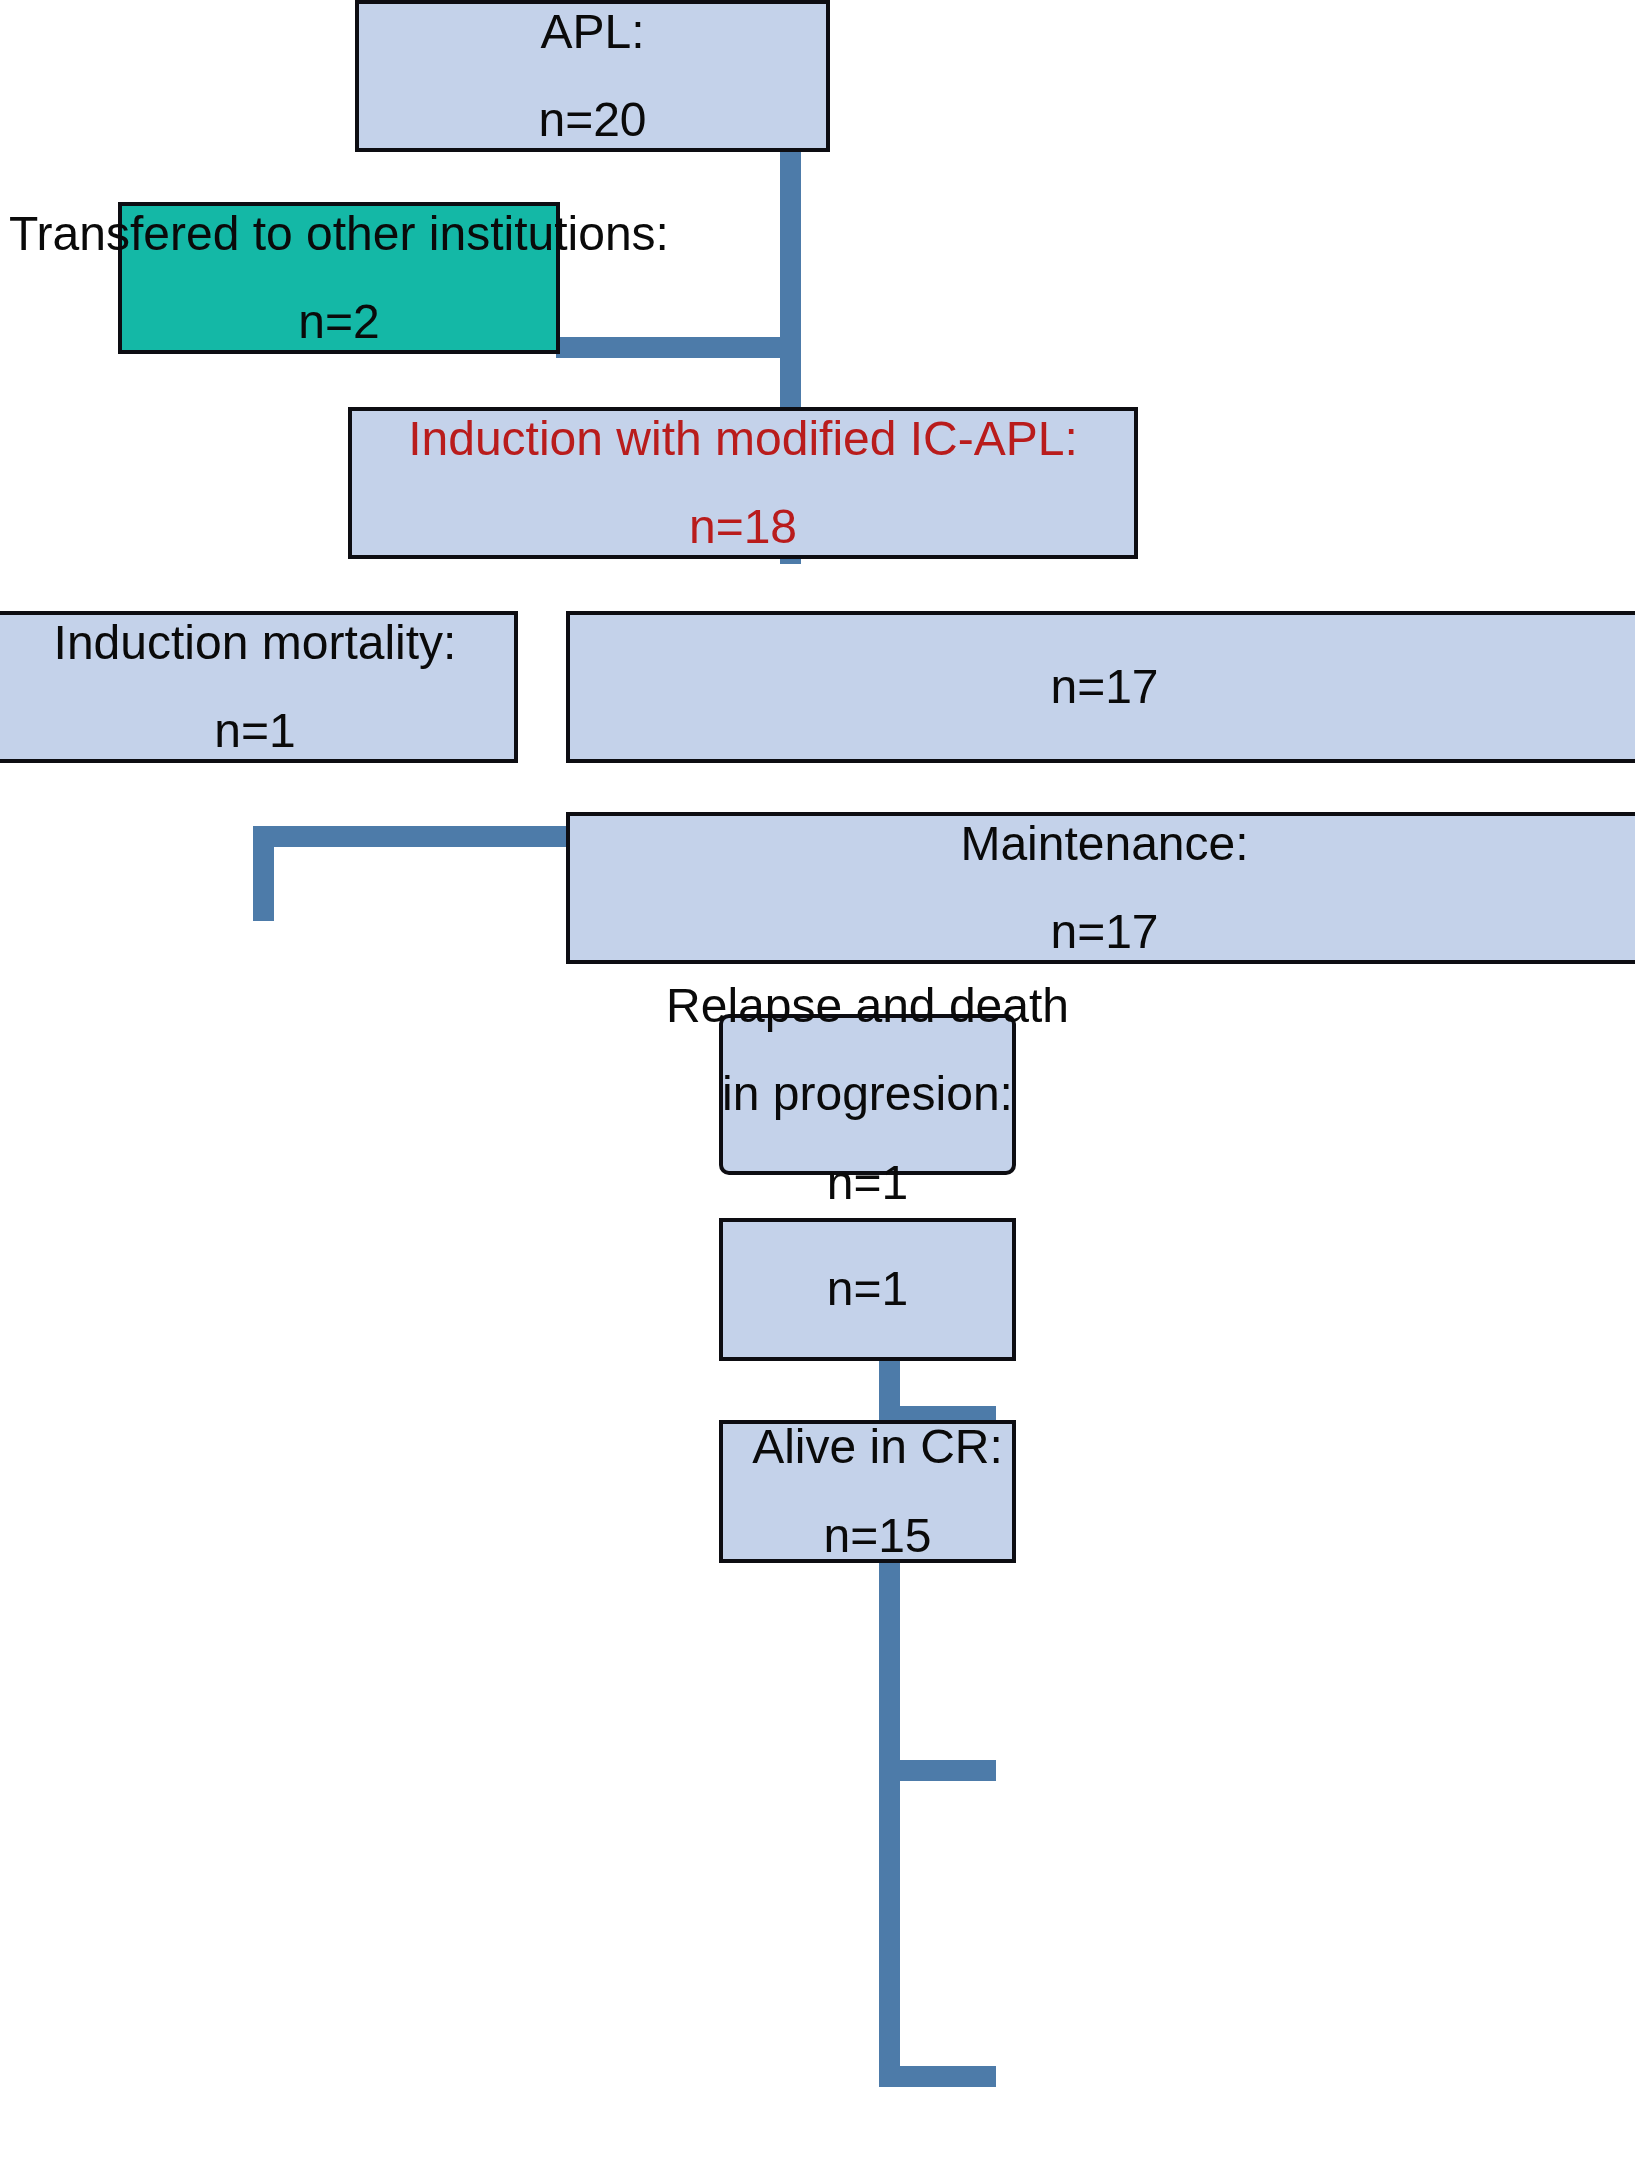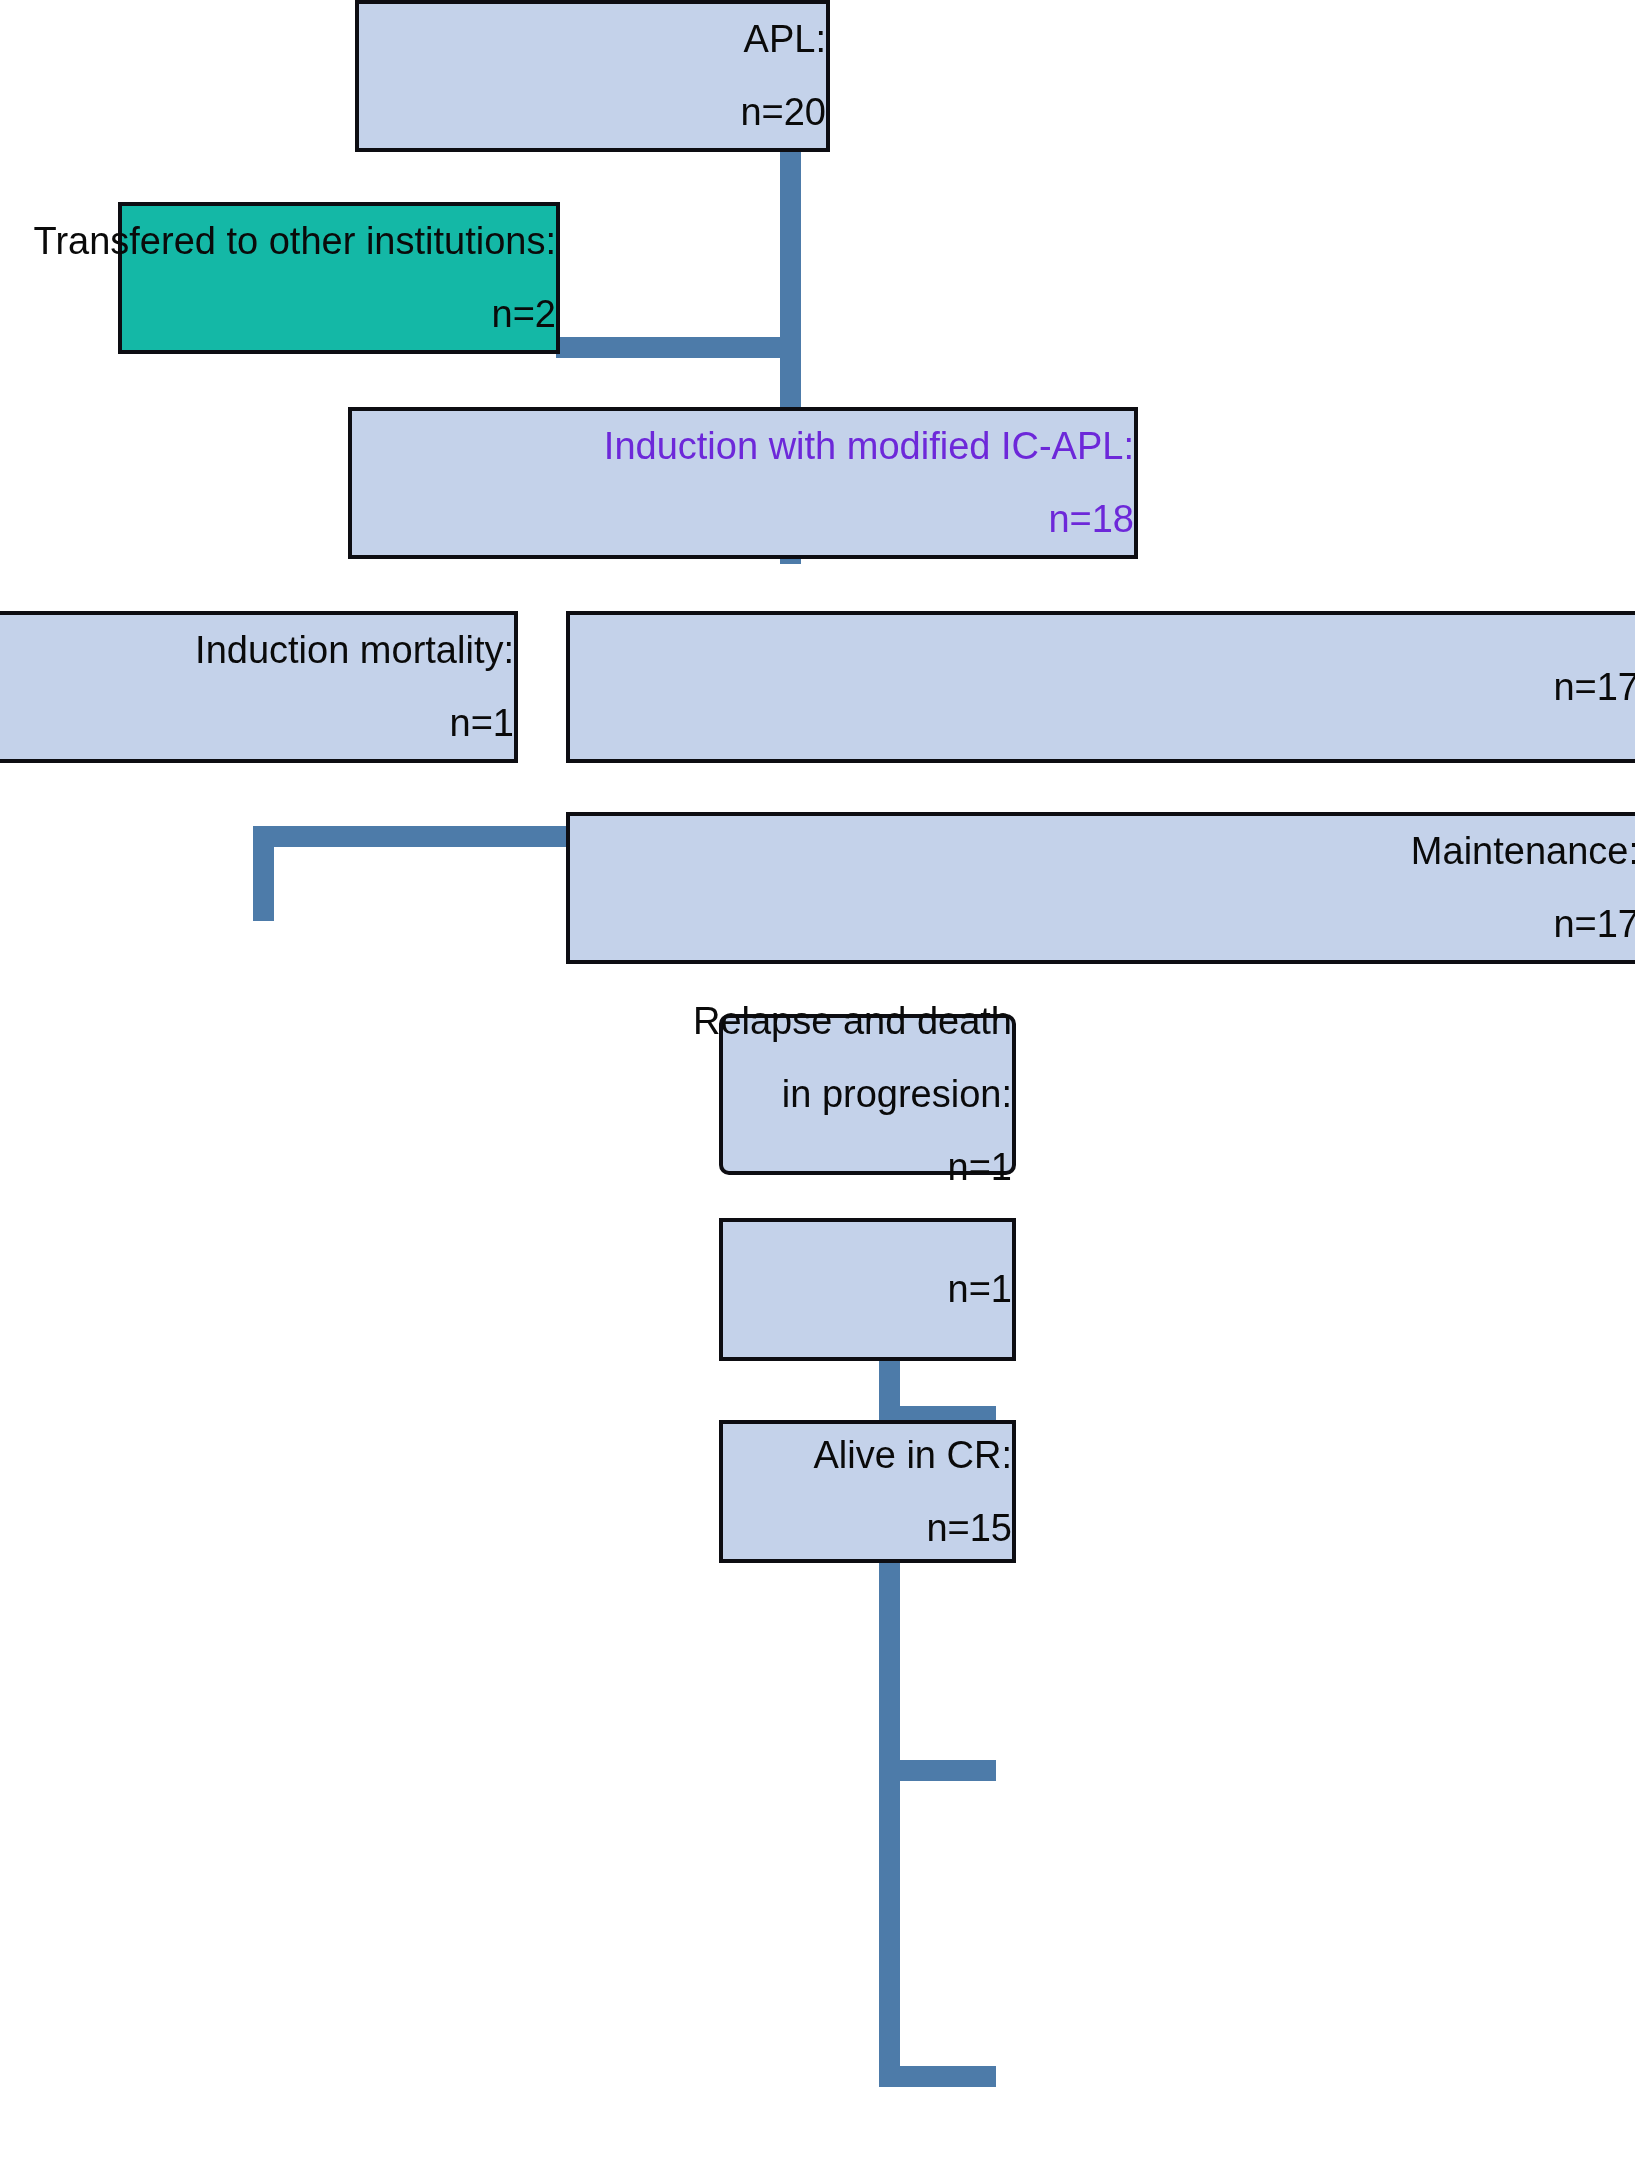--- a/index.html
+++ b/index.html
@@ -17,25 +17,25 @@
     background: #ffffff;
     overflow: hidden;
   }
   .node {
     position: absolute;
     box-sizing: border-box;
     background: #c4d2ea;
     border: 4px solid #0d0d12;
     display: flex;
     flex-direction: column;
-    align-items: flex-end;
+    align-items: center;
     justify-content: center;
     text-align: center;
     color: #0a0a0a;
-    font-size: 38px;
+    font-size: 48px;
     line-height: 1.55;
     z-index: 3;
   }
   .node .line {
     display: block;
     white-space: nowrap;
   }
   .node .line + .line {
     margin-top: 14px;
   }
@@ -75,21 +75,21 @@
   <div class="node" style="left: 355px; top: 0px; width: 475px; height: 152px; background: rgb(196, 210, 234); border-color: rgb(13, 13, 18); color: rgb(10, 10, 10);">
     <span class="line">APL:</span>
     <span class="line">n=20</span>
   </div>
 
   <div class="node" style="left: 118px; top: 202px; width: 442px; height: 152px; background: #14b8a6; border-color: rgb(13, 13, 18); color: rgb(10, 10, 10);">
     <span class="line">Transfered to other institutions:</span>
     <span class="line">n=2</span>
   </div>
 
-  <div class="node" style="left: 348px; top: 407px; width: 790px; height: 152px; background: rgb(196, 210, 234); border-color: rgb(13, 13, 18); color: #6d28d9;">
+  <div class="node" style="left: 348px; top: 407px; width: 790px; height: 152px; background: rgb(196, 210, 234); border-color: rgb(13, 13, 18); color: #b91c1c;">
     <span class="line">Induction with modified IC-APL:</span>
     <span class="line">n=18</span>
   </div>
 
   <div class="node" style="left: -8px; top: 611px; width: 526px; height: 152px; background: rgb(196, 210, 234); border-color: rgb(13, 13, 18); color: rgb(10, 10, 10);">
     <span class="line">Induction mortality:</span>
     <span class="line">n=1</span>
   </div>
 
   <div class="node" style="left: 566px; top: 611px; width: 1077px; height: 152px; background: rgb(196, 210, 234); border-color: rgb(13, 13, 18); color: rgb(10, 10, 10);">

